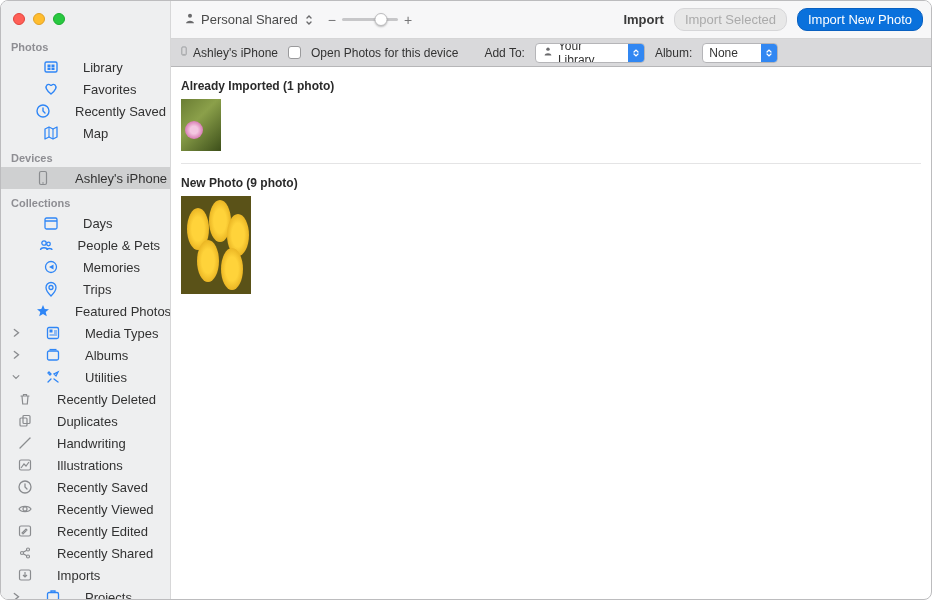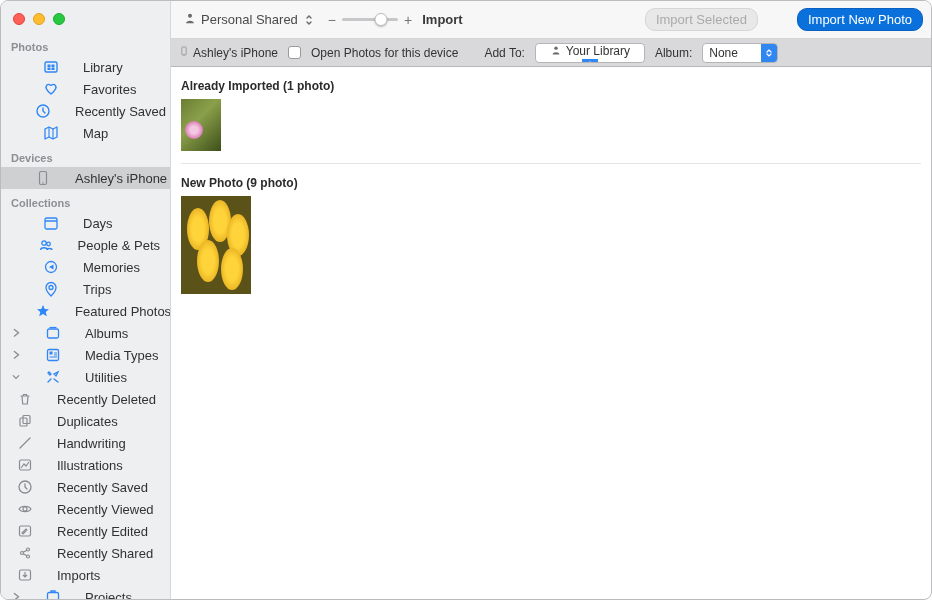--- a/index.html
+++ b/index.html
@@ -53,35 +53,35 @@
 
   
   .main{flex:1;display:flex;flex-direction:column;height:100%;position:relative;}
   .toolbar{height:38px;background:var(--toolbar-bg);border-bottom:1px solid var(--toolbar-border);display:flex;align-items:center;padding:0 8px;gap:10px;}
   .libbtn{display:flex;align-items:center;gap:4px;font-size:13px;color:#4a4a4a;padding:2px 4px;border-radius:4px;}
   .libbtn svg{width:14px;height:14px;}
   .chev-updown{width:12px;height:14px;color:#6a6a6c;}
   .zoom{display:flex;align-items:center;gap:6px;color:#757577;font-size:14px;}
   .slider{position:relative;width:56px;height:3px;background:#c7c7c9;border-radius:2px;}
   .slider .knob{position:absolute;top:-5px;left:70%;width:13px;height:13px;border-radius:50%;background:#fff;border:0.5px solid #bdbdbf;box-shadow:0 1px 2px rgba(0,0,0,.25);transform:translateX(-50%);}
-  .toolbar-title{flex:1;text-align:left;font-size:13px;font-weight:600;color:#3a3a3a;}
-  .btn{font-size:13px;padding:3px 10px;border-radius:10px;border:0.5px solid transparent;margin-left:29px;}
+  .toolbar-title{flex:1;text-align:right;font-size:13px;font-weight:600;color:#3a3a3a;}
+  .btn{font-size:13px;padding:3px 10px;border-radius:10px;border:0.5px solid transparent;}
   .btn-disabled{background:var(--button-disabled-bg);color:var(--button-disabled-text);border-color:#d6d6d8;}
   .btn-primary{background:var(--button-primary);color:var(--button-primary-text);border-color:#0960c0;}
 
   .subbar{height:28px;background:var(--subbar-bg);border-bottom:1px solid var(--subbar-border);display:flex;align-items:center;padding:0 8px;gap:10px;font-size:12px;color:#333;}
   .device-tag{display:flex;align-items:center;gap:4px;}
   .device-tag svg{width:10px;height:14px;}
   .checkbox{width:13px;height:13px;border:1px solid #9a9a9c;border-radius:3px;background:#fff;display:inline-block;}
   .dropdown{display:flex;align-items:center;background:var(--dropdown-bg);border:1px solid var(--dropdown-border);border-radius:4px;height:20px;font-size:12px;overflow:hidden;}
   .dropdown .dd-body{display:flex;align-items:center;gap:4px;padding:0 6px;flex:1;}
   .dropdown .dd-body svg{width:12px;height:12px;}
   .dropdown .dd-arrows{width:16px;height:100%;background:var(--arrows-bg);display:flex;align-items:center;justify-content:center;color:#fff;}
   .dropdown .dd-arrows svg{width:8px;height:12px;}
-  .dd-lib{width:110px;flex-direction:column;}
+  .dd-lib{width:110px;}
   .dd-album{width:76px;}
 
   .content{flex:1;overflow:auto;padding:8px 0 16px 0;}
   .group-title{font-size:12px;font-weight:600;color:var(--section-title-text);padding:4px 10px 6px 10px;}
   .thumb-row{display:flex;gap:10px;padding:0 10px 10px 10px;}
   .thumb{background:#ccc;position:relative;overflow:hidden;}
   .thumb.small{width:40px;height:52px;background:linear-gradient(135deg,#6a7d33 0%,#8ba04a 40%,#3d4f1a 100%);}
   .thumb.small::after{content:"";position:absolute;left:4px;top:22px;width:18px;height:18px;border-radius:50%;background:radial-gradient(circle,#f3c7e1 30%,#d87db4 70%);}
   .thumb.med{width:70px;height:98px;background:#5a5218;}
   .petals{position:absolute;inset:0;}
@@ -322,37 +322,37 @@
       </div>
 
     <div class="item expandable">
         <span class="chev">
           <svg viewBox="0 0 12 14">
             <use href="#i-chevr"></use>
           </svg>
         </span>
         <span class="ico">
           <svg>
-            <use href="#i-albums"></use>
-          </svg>
-        </span>
-        <span>Albums</span>
+            <use href="#i-mediatypes"></use>
+          </svg>
+        </span>
+        <span>Media Types</span>
       </div>
     <div class="item expandable">
         <span class="chev">
           <svg viewBox="0 0 12 14">
             <use href="#i-chevr"></use>
           </svg>
         </span>
         <span class="ico">
           <svg>
-            <use href="#i-mediatypes"></use>
-          </svg>
-        </span>
-        <span>Media Types</span>
+            <use href="#i-albums"></use>
+          </svg>
+        </span>
+        <span>Albums</span>
       </div>
     <div class="item expandable">
         <span class="chev">
           <svg viewBox="0 0 14 14">
             <use href="#i-chevd"></use>
           </svg>
         </span>
         <span class="ico">
           <svg>
             <use href="#i-utilities"></use>

